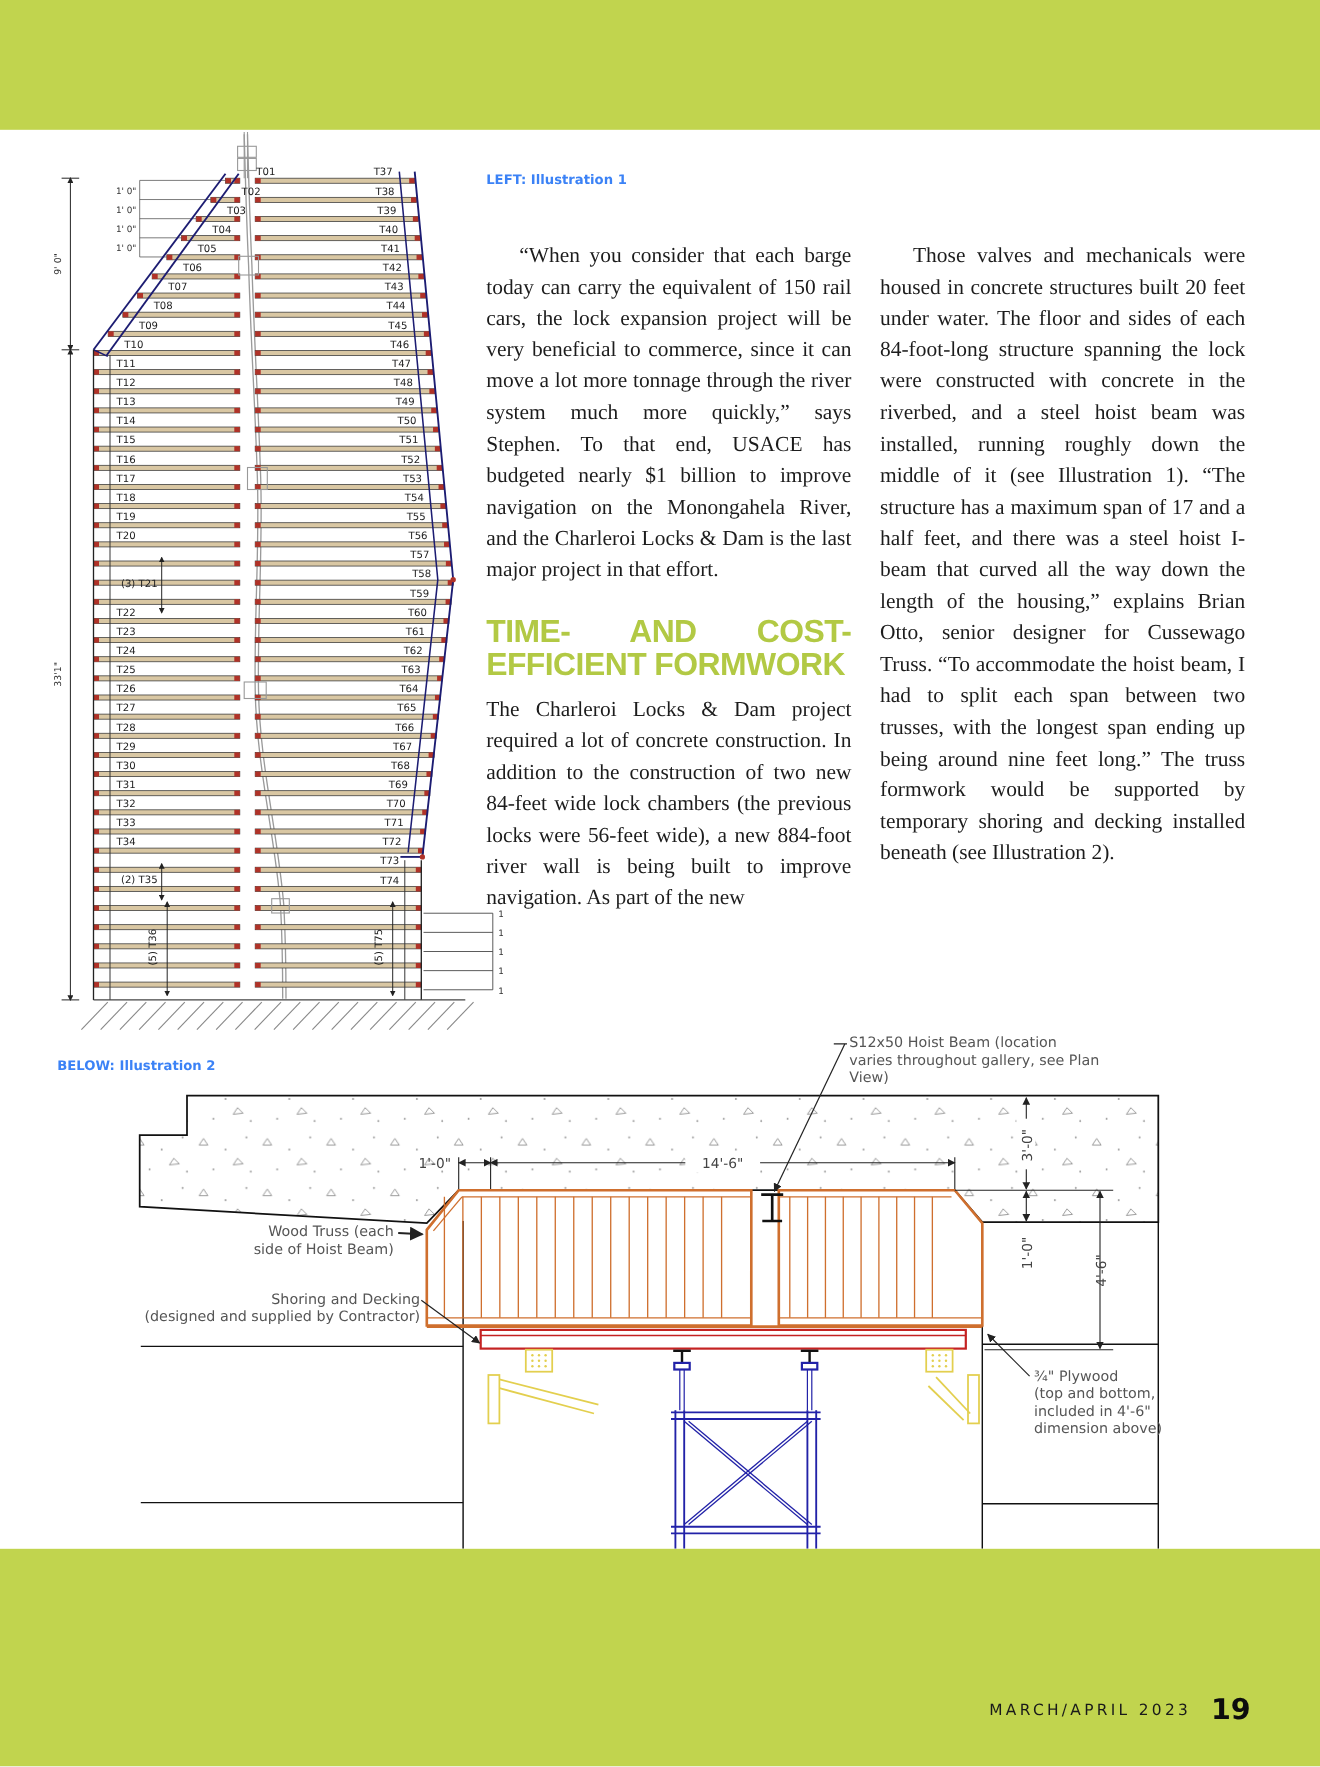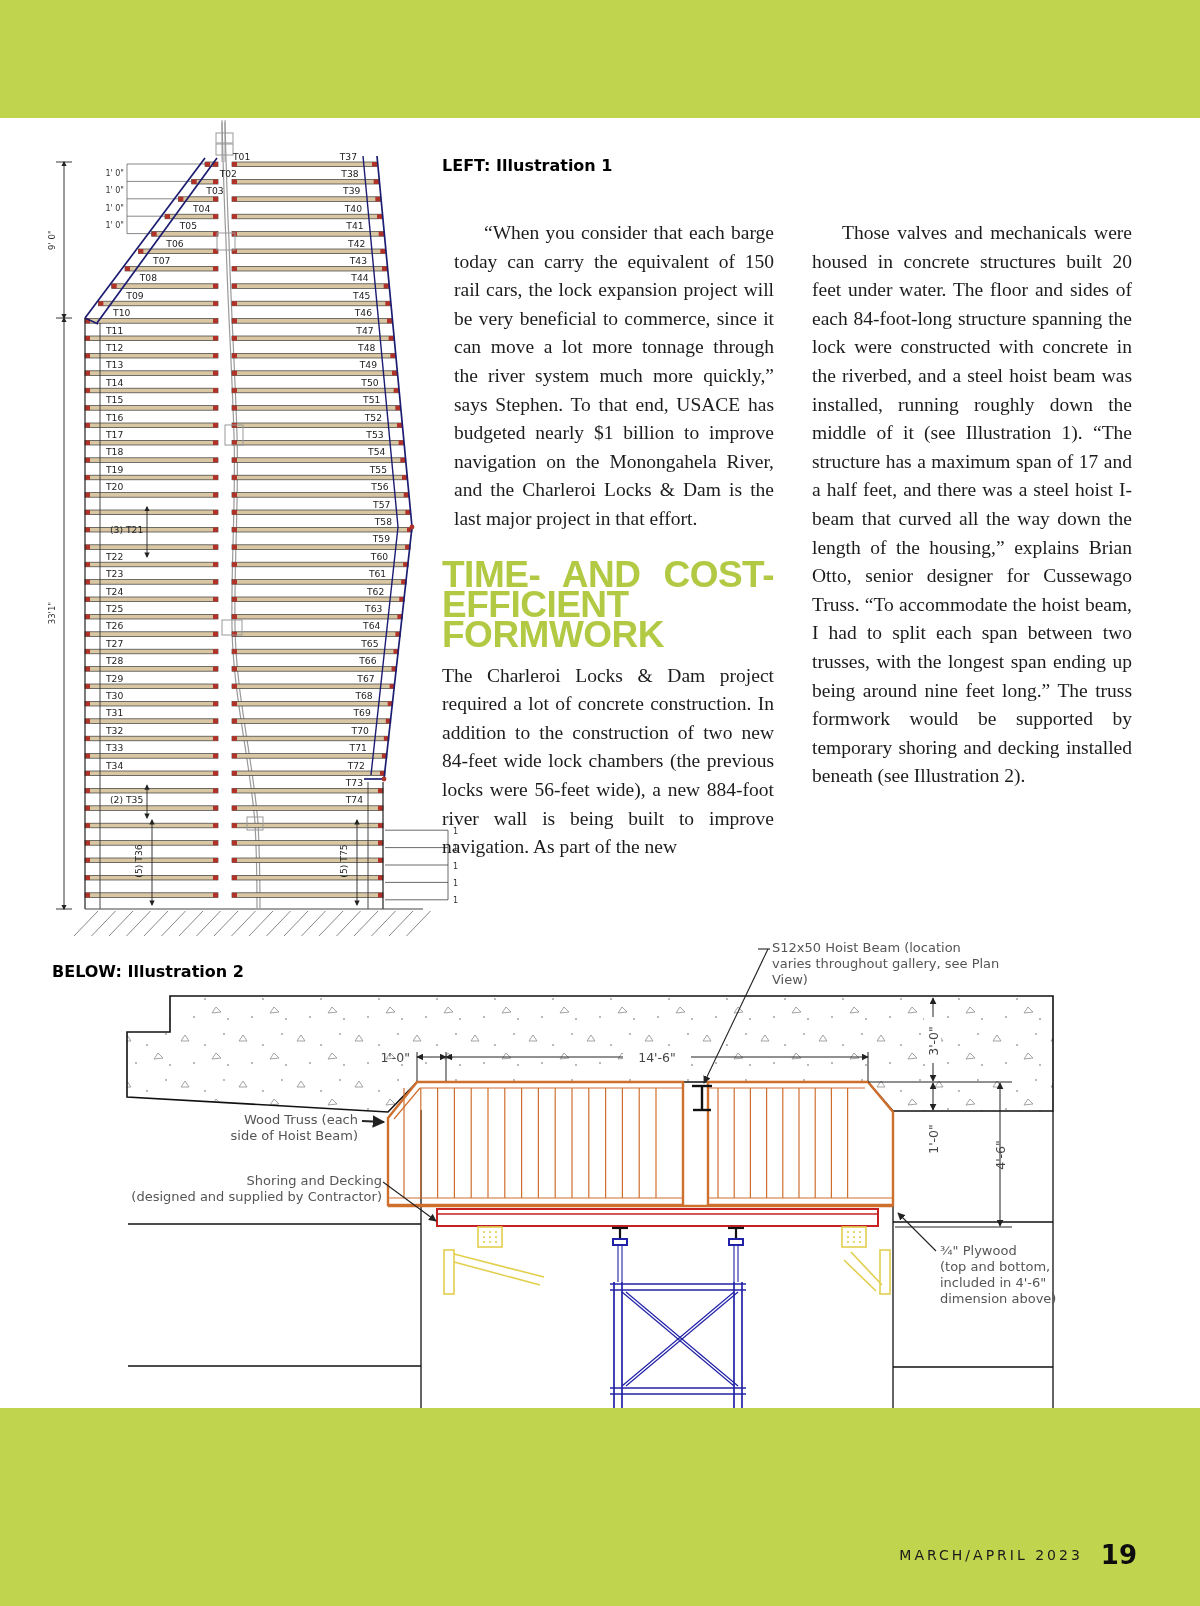--- a/index.html
+++ b/index.html
@@ -1,27 +1,27 @@
 <!DOCTYPE html>
 <html><head>
 <meta charset="utf-8">
 <style>
   html,body{margin:0;padding:0;background:#e8e8e8;}
   .page{position:relative;width:1200px;height:1606px;background:#ffffff;overflow:hidden;
         font-family:"Liberation Serif",serif;}
   .band{position:absolute;left:0;width:1200px;}
   .band.top{top:0;height:118px;}
   .band.bottom{top:1408px;height:198px;}
-  .caption{position:absolute;font-family:"DejaVu Sans",sans-serif;font-size:16px;
-           font-weight:600;color:#000000;}
+  .caption{position:absolute;font-family:"DejaVu Sans",sans-serif;font-size:12px;
+           font-weight:600;color:#3b82f6;}
   .col{position:absolute;width:332px;font-size:19.5px;line-height:28.6px;color:#1c1c1c;
        text-align:justify;}
   .col p{margin:0;}
-  .col p.ind{text-indent:30px;margin-left:12px;}
-  h2.head{font-family:"Liberation Sans",sans-serif;font-weight:700;font-size:37px;
+  .col p.ind{text-indent:30px;}
+  h2.head{font-family:"Liberation Sans",sans-serif;font-weight:700;font-size:29px;
           line-height:30px;margin:26px 0 12px 0;letter-spacing:-0.5px;}
   .footer{position:absolute;top:1540px;right:63px;display:flex;align-items:center;gap:18px;
           font-family:"DejaVu Sans",sans-serif;}
   .footer .issue{font-size:14px;letter-spacing:3px;color:#1a1a1a;}
   .footer .num{font-size:26px;font-weight:700;color:#0d0d0d;}
   svg{position:absolute;}
   svg text{font-family:"DejaVu Sans",sans-serif;}
   .hand{fill:#555;font-size:13px;}
   .dimtxt{fill:#444;font-size:12.5px;}
 </style>

